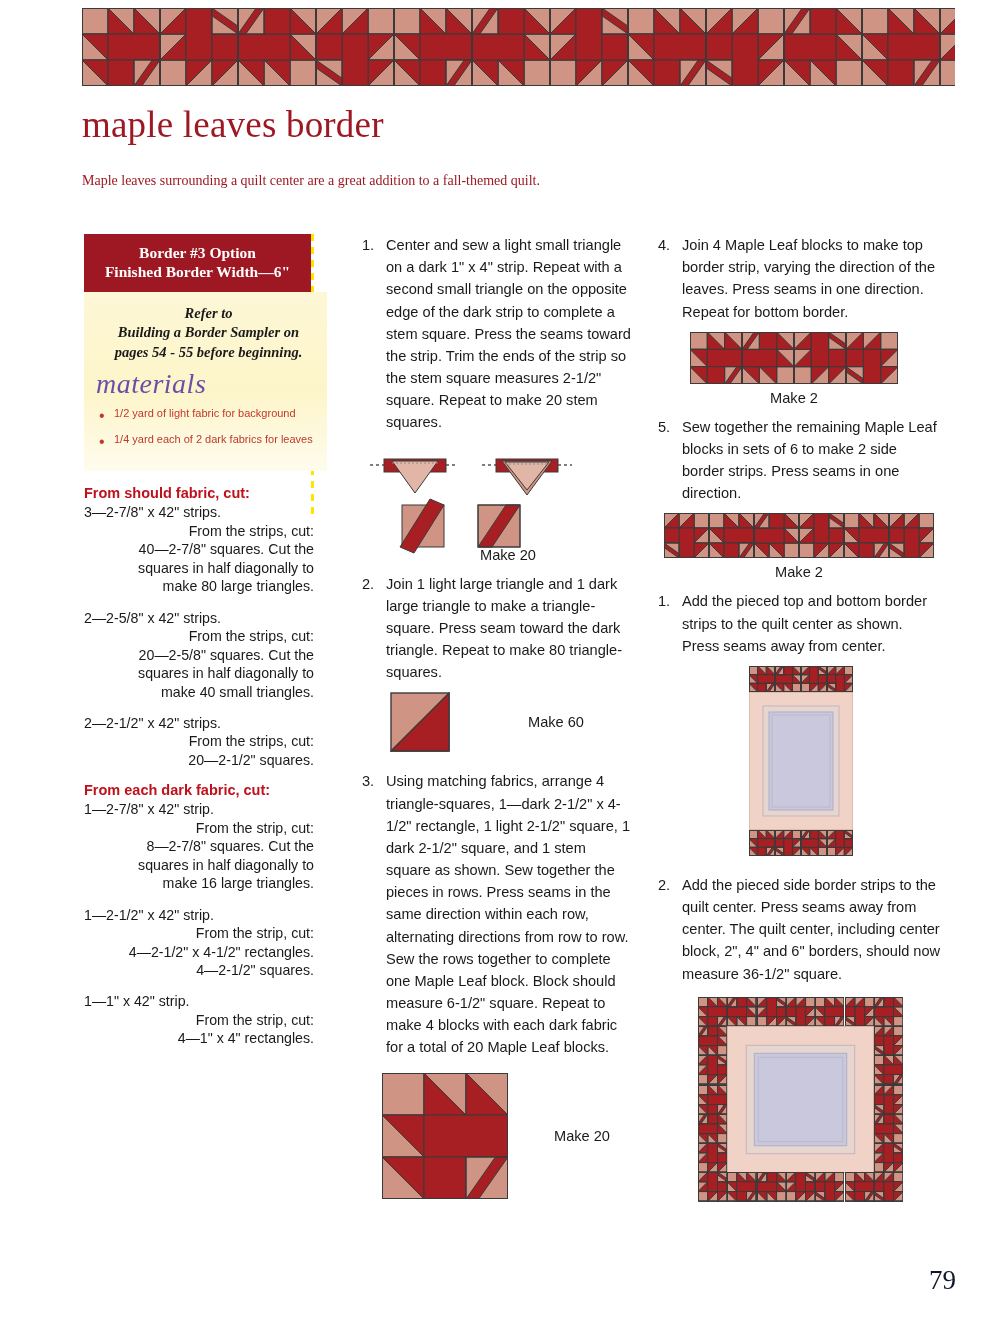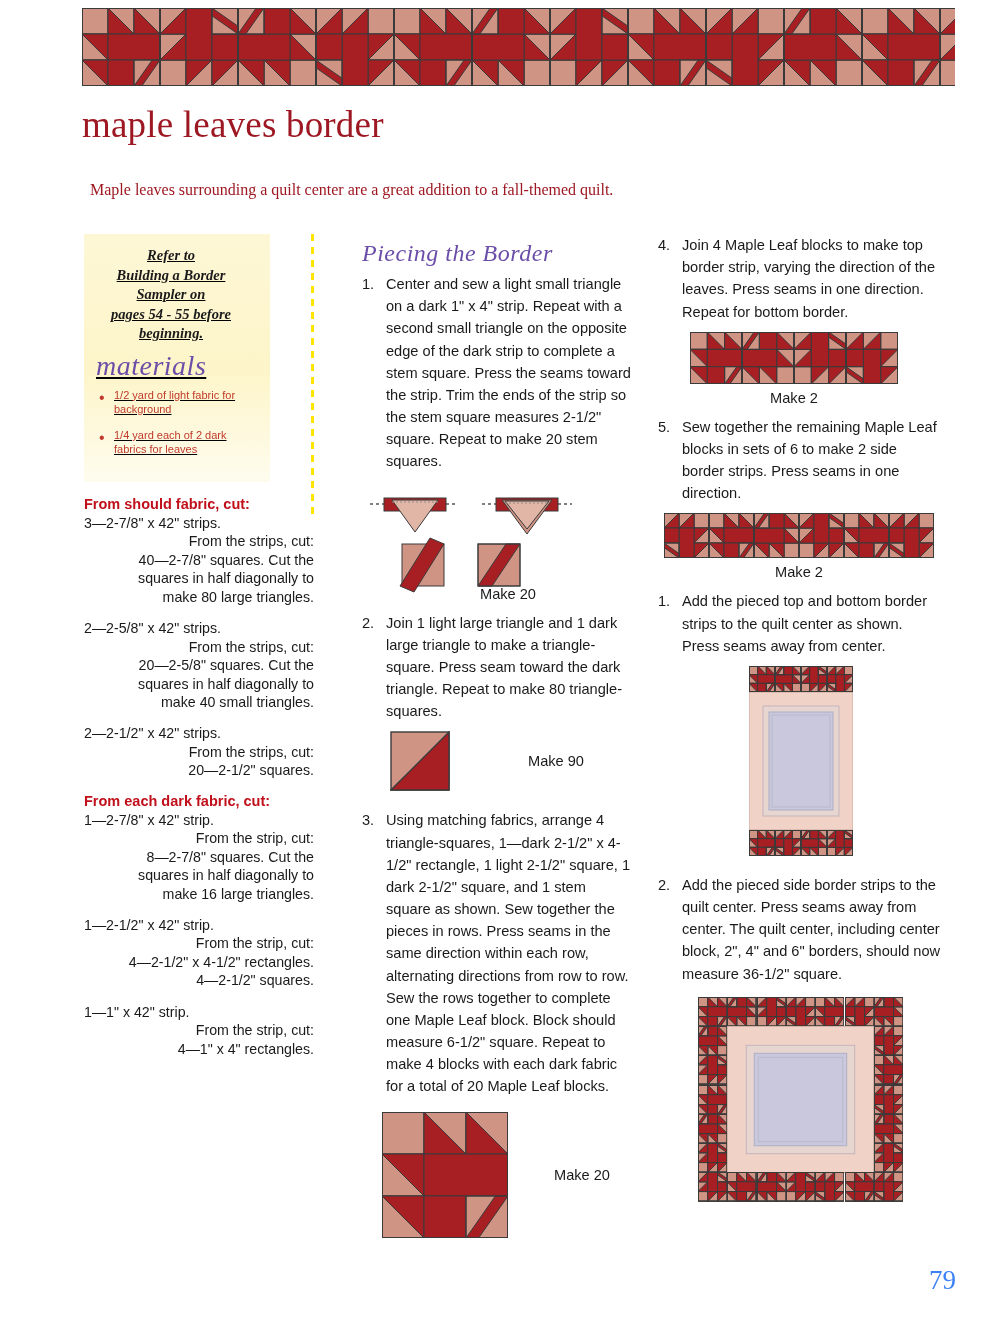--- a/index.html
+++ b/index.html
@@ -35,23 +35,23 @@
     color: #9d1822;
     letter-spacing: .2px;
     font-weight: normal;
     margin: 0;
   }
   #page-subtitle {
     position: absolute;
     left: 82px;
     top: 173px;
     font-family: "Liberation Serif", serif;
-    font-size: 16px;
+    font-size: 14px;
     color: #9d1822;
-    margin: 8px;
+    margin: 0;
   }
 
   
   #col-left   { position: absolute; left: 84px;  top: 234px; width: 230px; }
   #col-mid    { position: absolute; left: 362px; top: 234px; width: 272px; }
   #col-right  { position: absolute; left: 658px; top: 234px; width: 285px; }
 
   
   #sidebar-dashed {
     position: absolute;
@@ -67,24 +67,23 @@
     color: #ffffff;
     font-family: "Liberation Serif", serif;
     font-weight: bold;
     font-size: 15.5px;
     text-align: center;
     padding: 9px 6px 10px 6px;
     line-height: 1.25;
     width: 227px;
   }
   .sidebar-body {
-    width: 186px;
+    width: 243px;
     background: linear-gradient(to bottom, #fdf7d6 0%, #fdf5c9 55%, #fefcee 100%);
-    padding: 10px 24px 14px 12px;
-    text-decoration: underline;
+    padding: 10px 6px 14px 12px;
   }
   .refer-to {
     font-family: "Liberation Serif", serif;
     font-style: italic;
     font-weight: bold;
     font-size: 14.5px;
     color: #1a1a1a;
     text-align: center;
     line-height: 1.35;
     margin: 2px 0 4px 0;
@@ -149,21 +148,21 @@
   }
   .fig-row { display: flex; align-items: center; }
 
   
   #page-number {
     position: absolute;
     right: 44px;
     bottom: 22px;
     font-family: "Liberation Serif", serif;
     font-size: 27px;
-    color: #3b82f6;
+    color: #0f172a;
     margin-top: 31px;
   }
   svg { display: block; }
 </style>
 </head>
 <body>
 
 <div id="top-banner">
     <div class="banner-block">
       <svg width="78" height="78" viewBox="0 0 78 78">
@@ -431,20 +430,24 @@
     </div>
   </div>
 
 <h1 id="page-title">maple leaves border</h1>
 <p id="page-subtitle">Maple leaves surrounding a quilt center are a great addition to a fall-themed quilt.</p>
 
 <div id="sidebar-dashed"></div>
 
 <div id="col-left">
 
+  <div class="sidebar-header">
+    <div>Border #3 Option</div>
+    <div>Finished Border Width—6"</div>
+  </div>
 
   <div class="sidebar-body">
     <div class="refer-to">
       <div>Refer to</div>
       <div>Building a Border Sampler on</div>
       <div>pages 54 - 55 before beginning.</div>
     </div>
     <div class="script-head">materials</div>
     <ul class="materials">
       <li>1/2 yard of light fabric for background</li>
@@ -493,21 +496,20 @@
           <div class="l1">From the strip, cut:</div>
           <div class="l1">4—1" x 4" rectangles.</div>
         </div>
       </div>
   </div>
 
 </div>
 
 <div id="col-mid">
 
-  <div class="script-head small">Piecing the Border</div>
 
   <div class="step">
     <div class="num">1.</div>
     <div class="txt">Center and sew a light small triangle on a dark 1" x 4" strip. Repeat with a second small triangle on the opposite edge of the dark strip to complete a stem square. Press the seams toward the strip. Trim the ends of the strip so the stem square measures 2-1/2" square. Repeat to make 20 stem squares.</div>
   </div>
 
   <div class="fig">
     <svg width="230" height="120" viewBox="0 0 230 120">
 
       <g>
@@ -544,21 +546,21 @@
   <div class="step">
     <div class="num">2.</div>
     <div class="txt">Join 1 light large triangle and 1 dark large triangle to make a triangle-square. Press seam toward the dark triangle. Repeat to make 80 triangle-squares.</div>
   </div>
 
   <div class="fig fig-row" style="margin-left:28px;">
     <svg width="60" height="60" viewBox="0 0 60 60">
       <rect x="1" y="1" width="58" height="58" fill="#cf9484" stroke="#3a3a3a" stroke-width="1.4"></rect>
       <polygon points="59,1 59,59 1,59" fill="#a81f23" stroke="#3a3a3a" stroke-width="1.4"></polygon>
     </svg>
-    <div class="caption" style="margin-left:78px;">Make 90</div>
+    <div class="caption" style="margin-left:78px;">Make 60</div>
   </div>
 
   <div class="step" style="margin-top:18px;">
     <div class="num">3.</div>
     <div class="txt">Using matching fabrics, arrange 4 triangle-squares, 1—dark 2-1/2" x 4-1/2" rectangle, 1 light 2-1/2" square, 1 dark 2-1/2" square, and 1 stem square as shown. Sew together the pieces in rows. Press seams in the same direction within each row, alternating directions from row to row. Sew the rows together to complete one Maple Leaf block. Block should measure 6-1/2" square. Repeat to make 4 blocks with each dark fabric for a total of 20 Maple Leaf blocks.</div>
   </div>
 
   <div class="fig fig-row" style="margin-left:20px;margin-top:14px;">
     <div style="width:126px;height:126px;">
         <svg width="126" height="126" viewBox="0 0 126 126">

